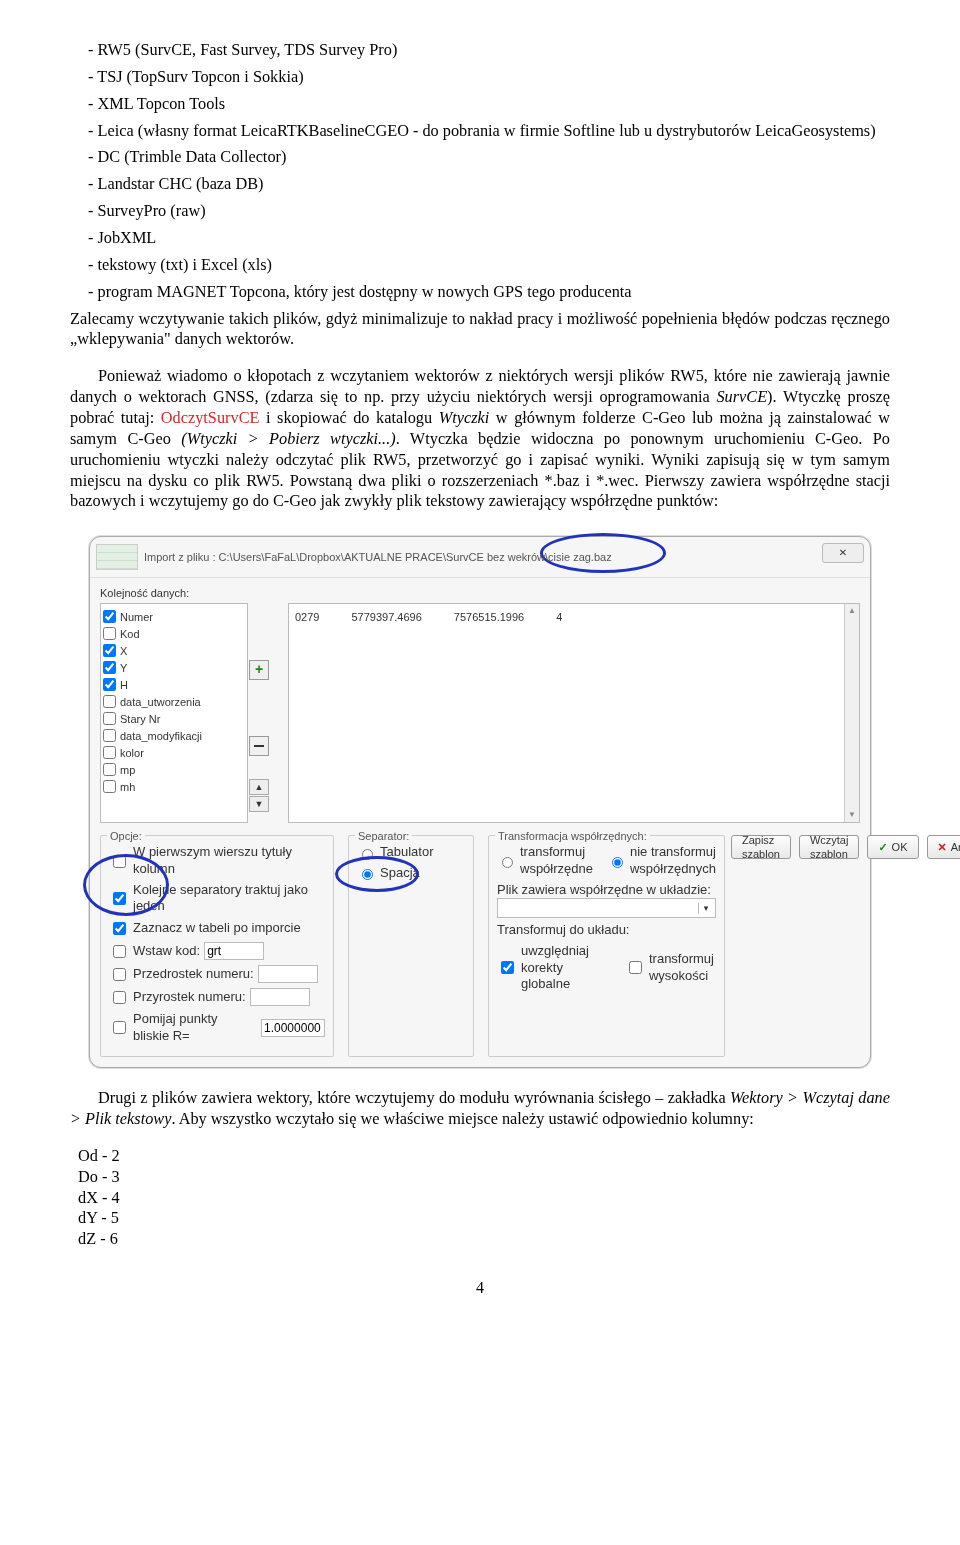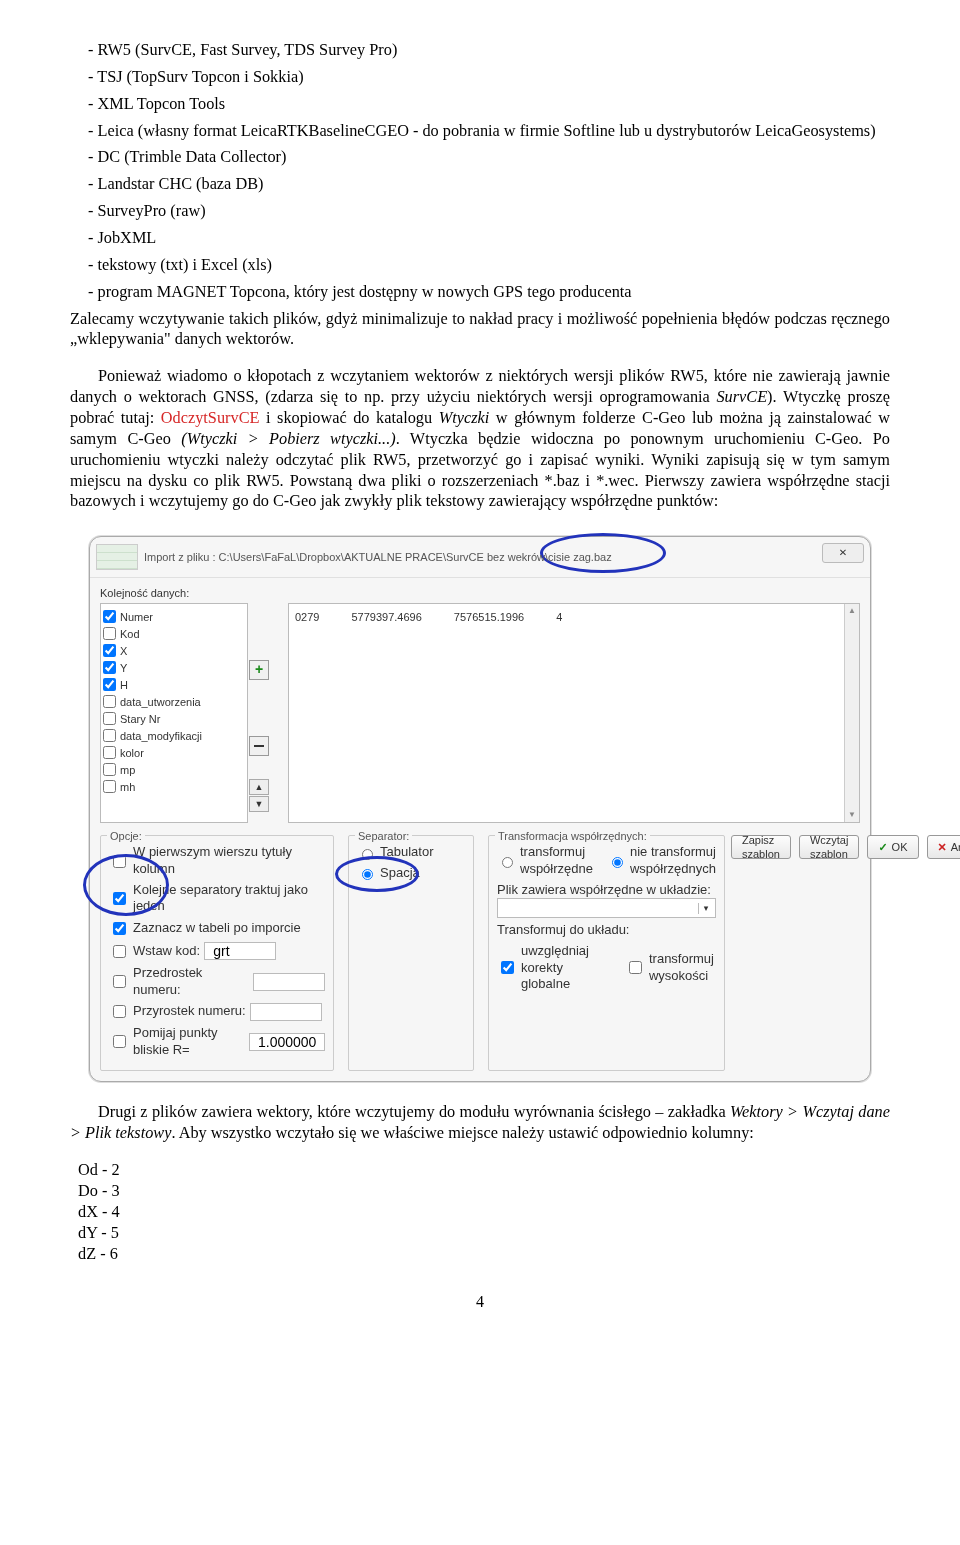--- a/index.html
+++ b/index.html
@@ -31,21 +31,21 @@
 .aup{top:175px}.adn{top:192px}
 .prev{flex:1}
 .prevbox{border:1px solid #bbb;background:#fff;height:210px;padding:4px;font-family:Liberation Sans, sans-serif;font-size:11px;position:relative}
 .prevrow td{padding:0 30px 0 0;white-space:nowrap}
 .sbar{position:absolute;right:0;top:0;bottom:0;width:14px;border-left:1px solid #ccc;background:#f0f0f0;display:flex;flex-direction:column;align-items:center;justify-content:space-between;font-size:8px;color:#888;padding:2px 0}
 .lower{display:flex;gap:14px;padding:4px 10px 10px}
 .fieldset{border:1px solid #ccc;border-radius:2px;padding:8px 8px 8px 8px;position:relative}
 .fieldset .legend{position:absolute;top:-7px;left:6px;background:#f6f6f6;padding:0 3px;font-size:11px;color:#555}
 .lbl{font-size:13px}
 .inl{display:flex;align-items:center;gap:4px;margin-bottom:4px}
-.txtin{border:1px solid #bbb;height:16px;width:54px;font-size:14px;padding:0 8px;background:#fff}
+.txtin{border:1px solid #bbb;height:16px;width:54px;font-size:12px;padding:0 2px;background:#fff}
 .miniradio{width:11px;height:11px}
 .btn{border:1px solid #999;background:linear-gradient(#fdfdfd,#e8e8e8);border-radius:3px;height:22px;display:flex;align-items:center;justify-content:center;font-size:11px;padding:0 10px}
 .btnrow{display:flex;gap:8px;justify-content:flex-end;margin-top:0;padding-right:6px}
 .okx{display:flex;align-items:center;gap:4px}
 .tick{color:#1a8a1a;font-weight:bold}
 .xx{color:#c22;font-weight:bold}
 .right2{flex:1;display:flex;flex-direction:row;gap:6px}
 .selbox{border:1px solid #bbb;background:#fff;height:18px;display:flex;align-items:center;justify-content:flex-end;padding:0 2px}
 .dd{width:14px;border-left:1px solid #bbb;text-align:center;font-size:9px}
 .after{margin-top:4px}

